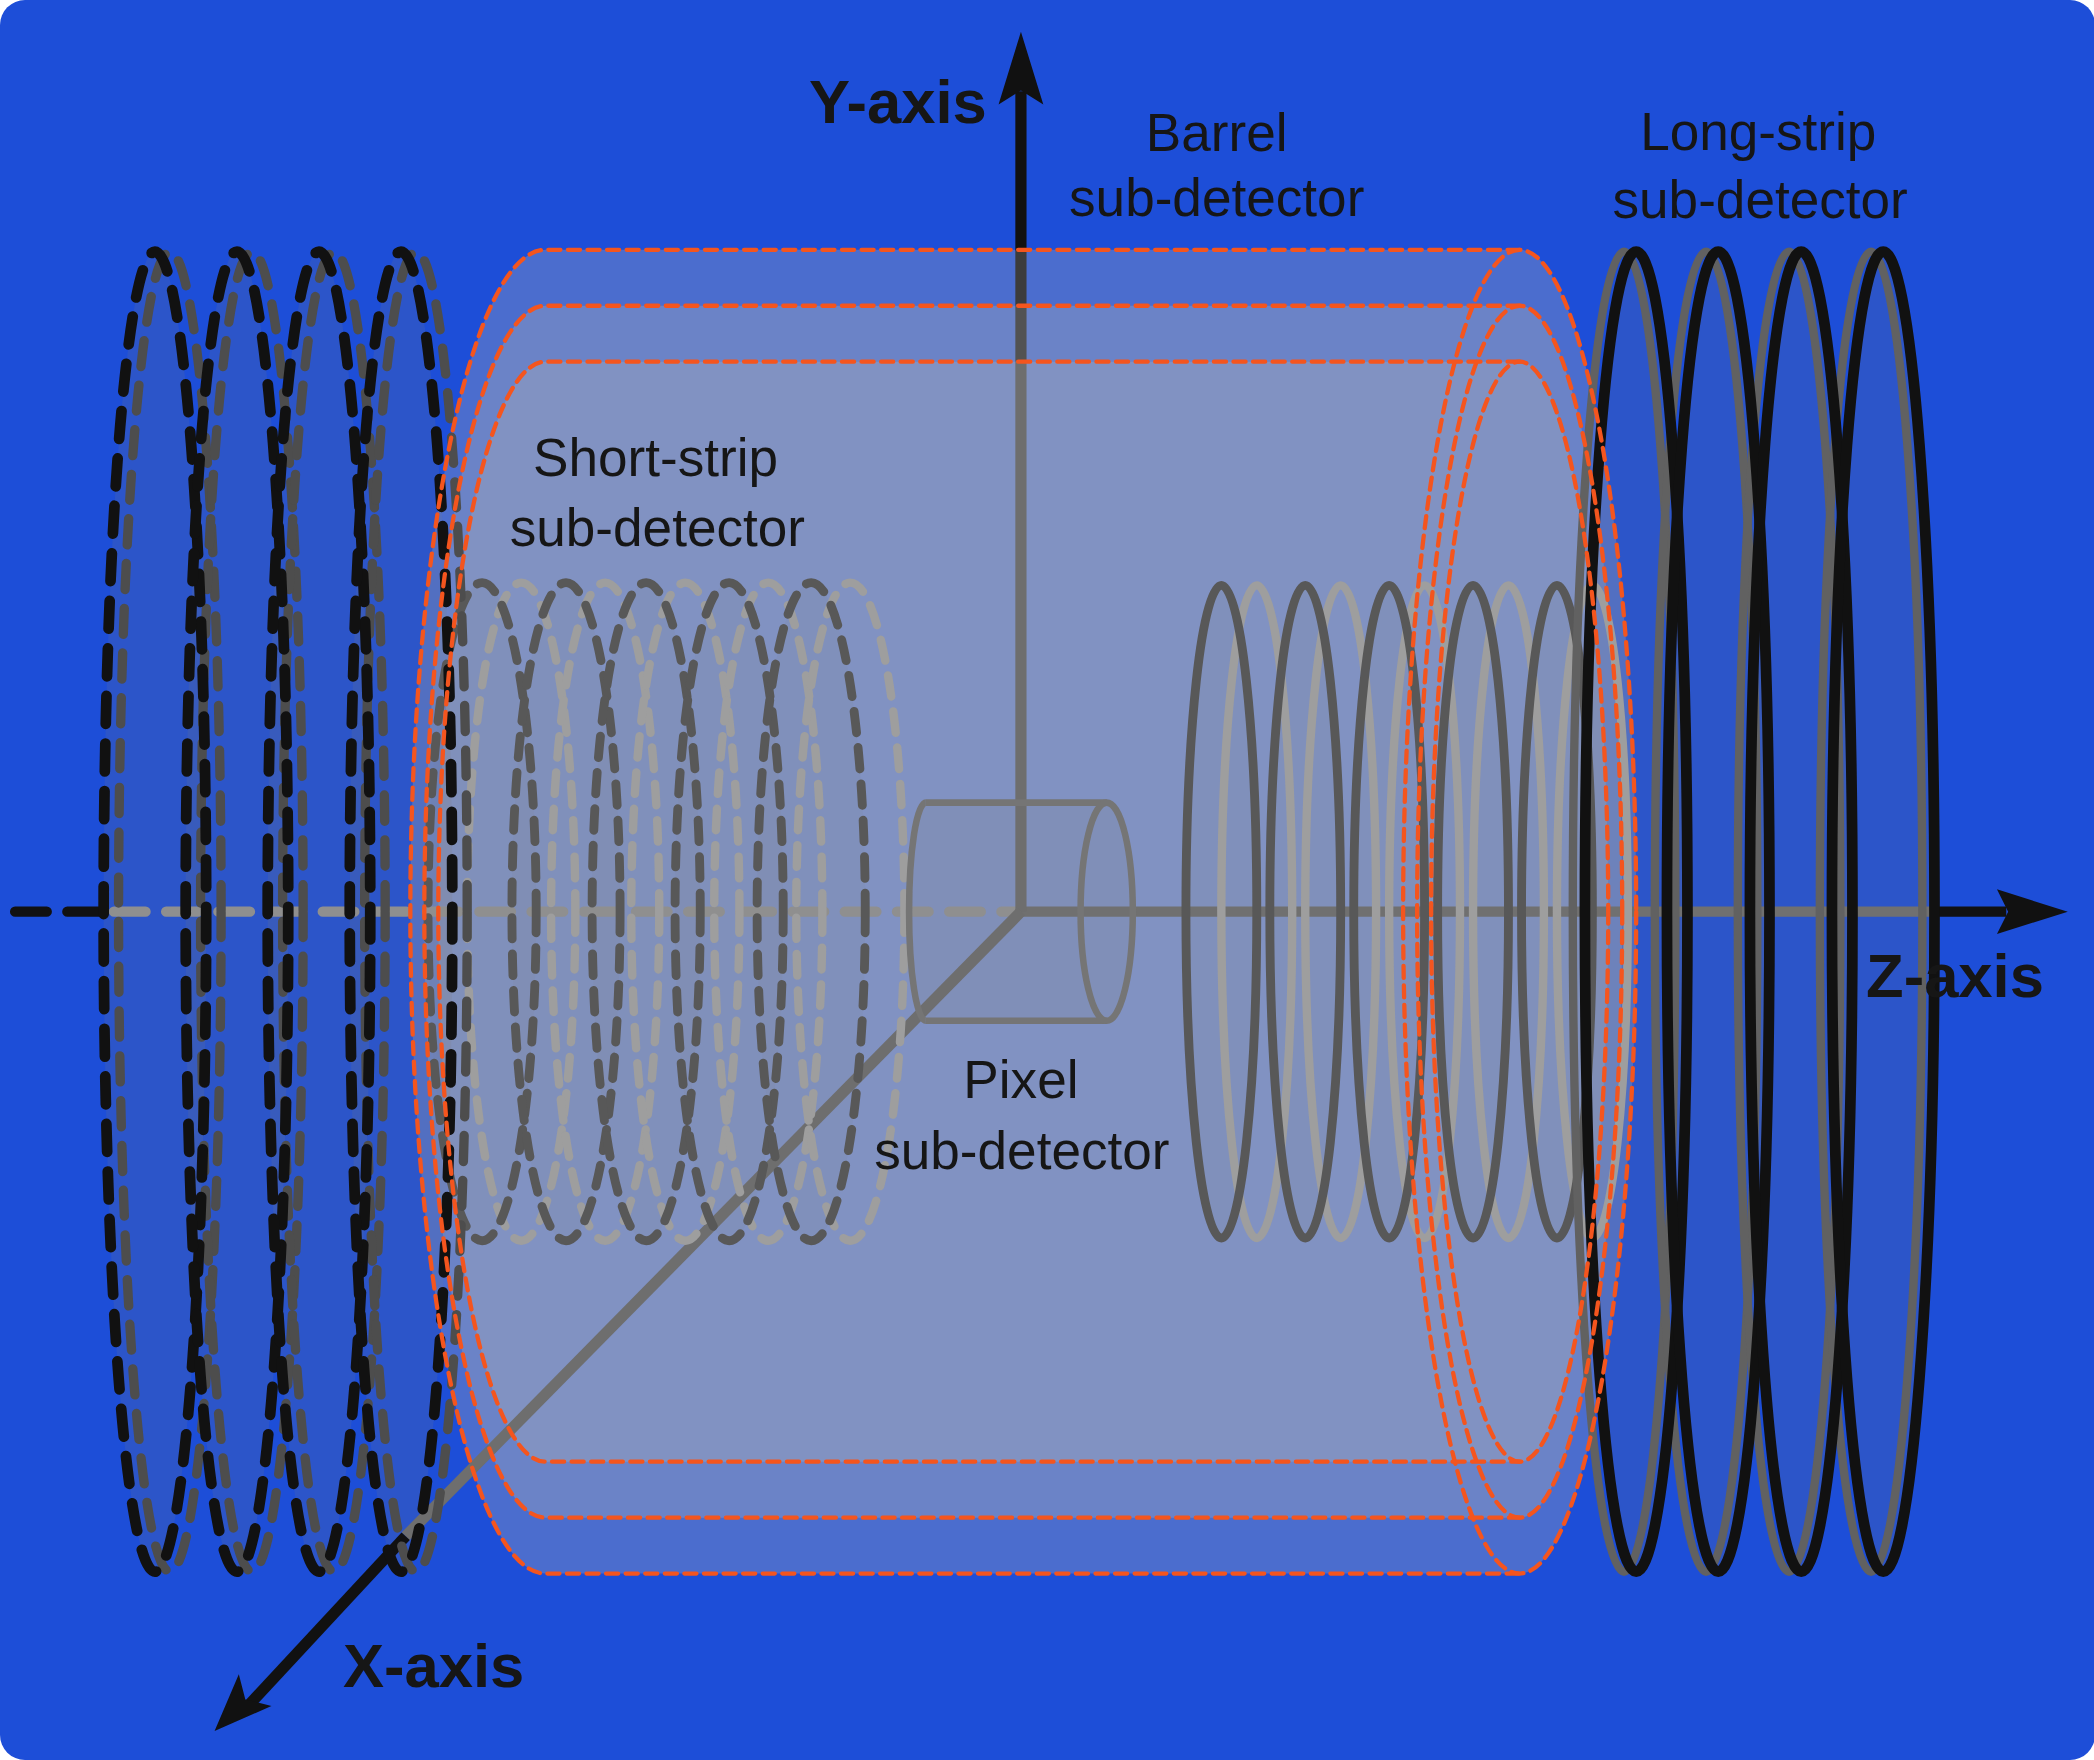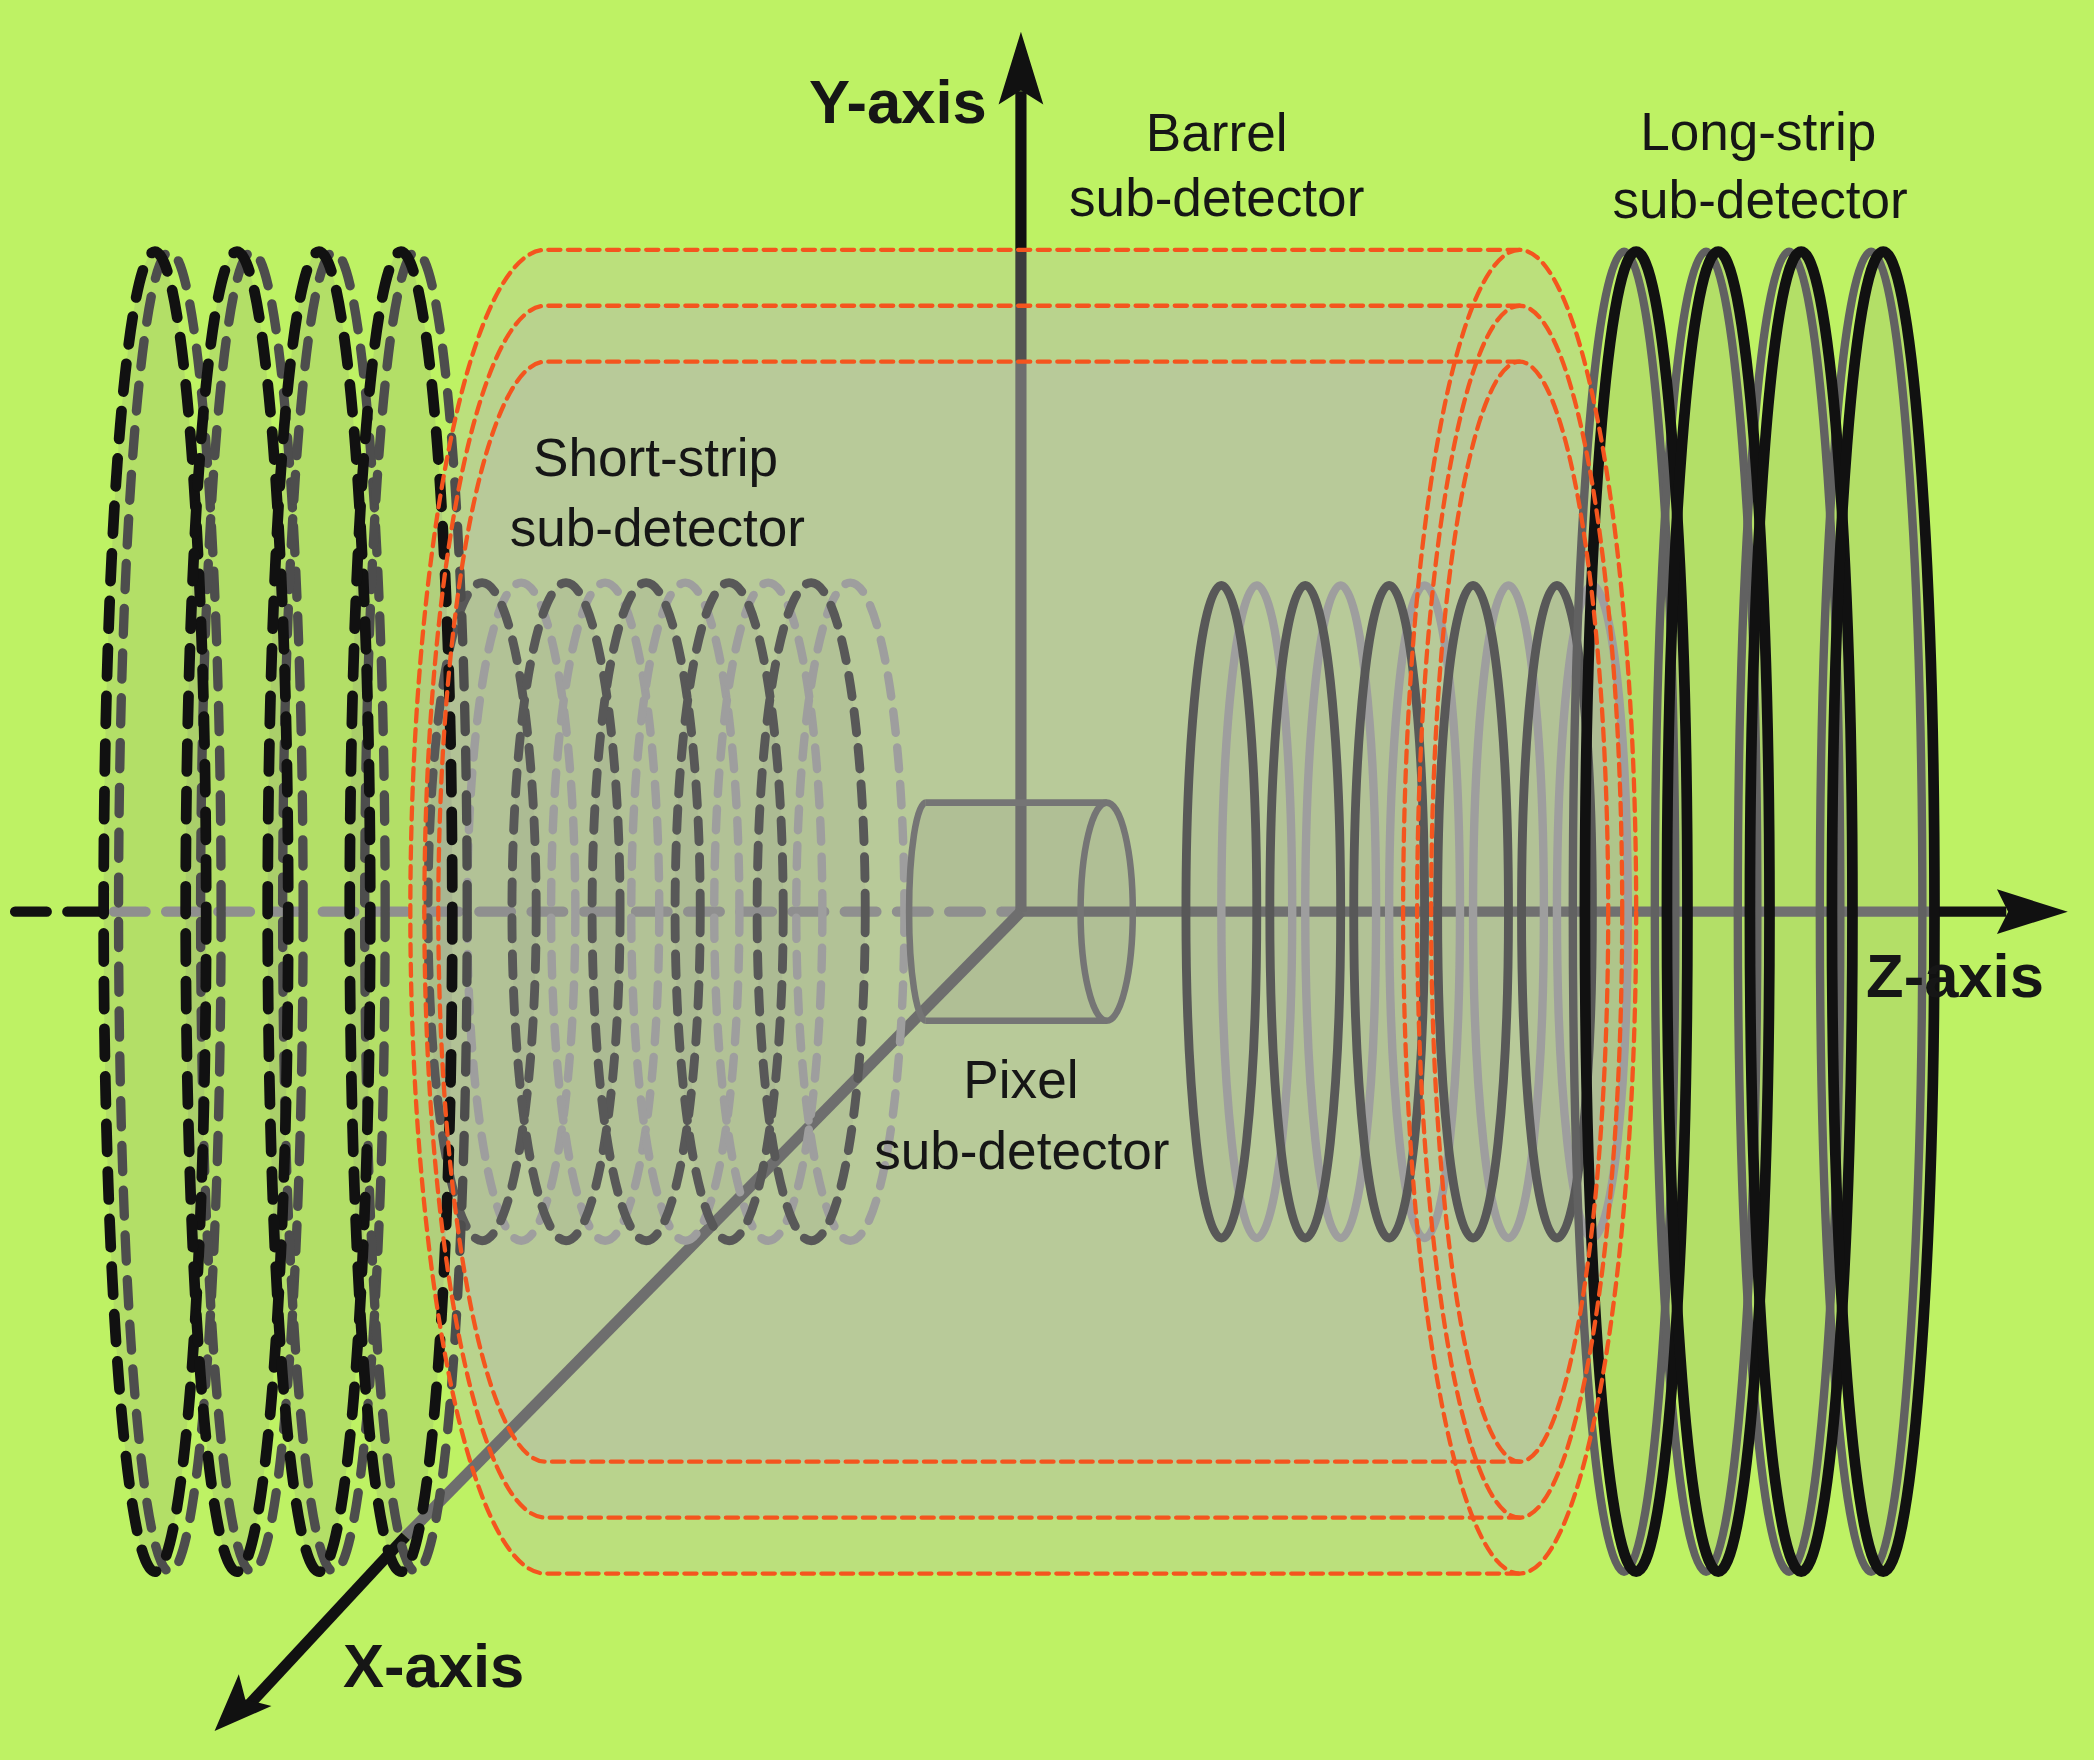--- a/index.html
+++ b/index.html
@@ -1,16 +1,16 @@
 <!DOCTYPE html>
 <html style="--orange: #f4551e; --black: #111111; --disk-gray: #585858; --disk-gray-back: #9e9e9e; --axis-gray: #6e6e6e; --fill-light: #e9e9e9; --fill-mid: #dadada; --fill-dark: #d0d0d0; --background: #ffffff;font-size:15px"><head>
 <meta charset="utf-8">
 <style>
   html,body{margin:0;padding:0;background:#fff;}
-  .canvas{position:relative;width:2095px;height:1760px;background:#bef264;overflow:hidden;}
+  .canvas{position:relative;width:2095px;height:1760px;background:#1d4ed8;overflow:hidden;border-radius:25px;}
   svg{position:absolute;left:0;top:0;width:100%;height:100%;}
   text{font-family:"Liberation Sans","DejaVu Sans",sans-serif;fill:#161616;}
   .det-label{font-size:57px;font-weight:400;}
   .axis-label{font-size:66px;font-weight:700;}
   .orange-stroke{stroke:var(--orange,#f4551e);}
   .black-stroke{stroke:var(--black,#111111);}
   .barrel-fill{fill:rgba(182,182,182,0.30);}
   .disk-fill{fill:rgba(125,125,125,0.16);}
   .disk-fill-light{fill:rgba(125,125,125,0.10);}
   .pixel-fill{fill:rgba(125,125,125,0.14);}

